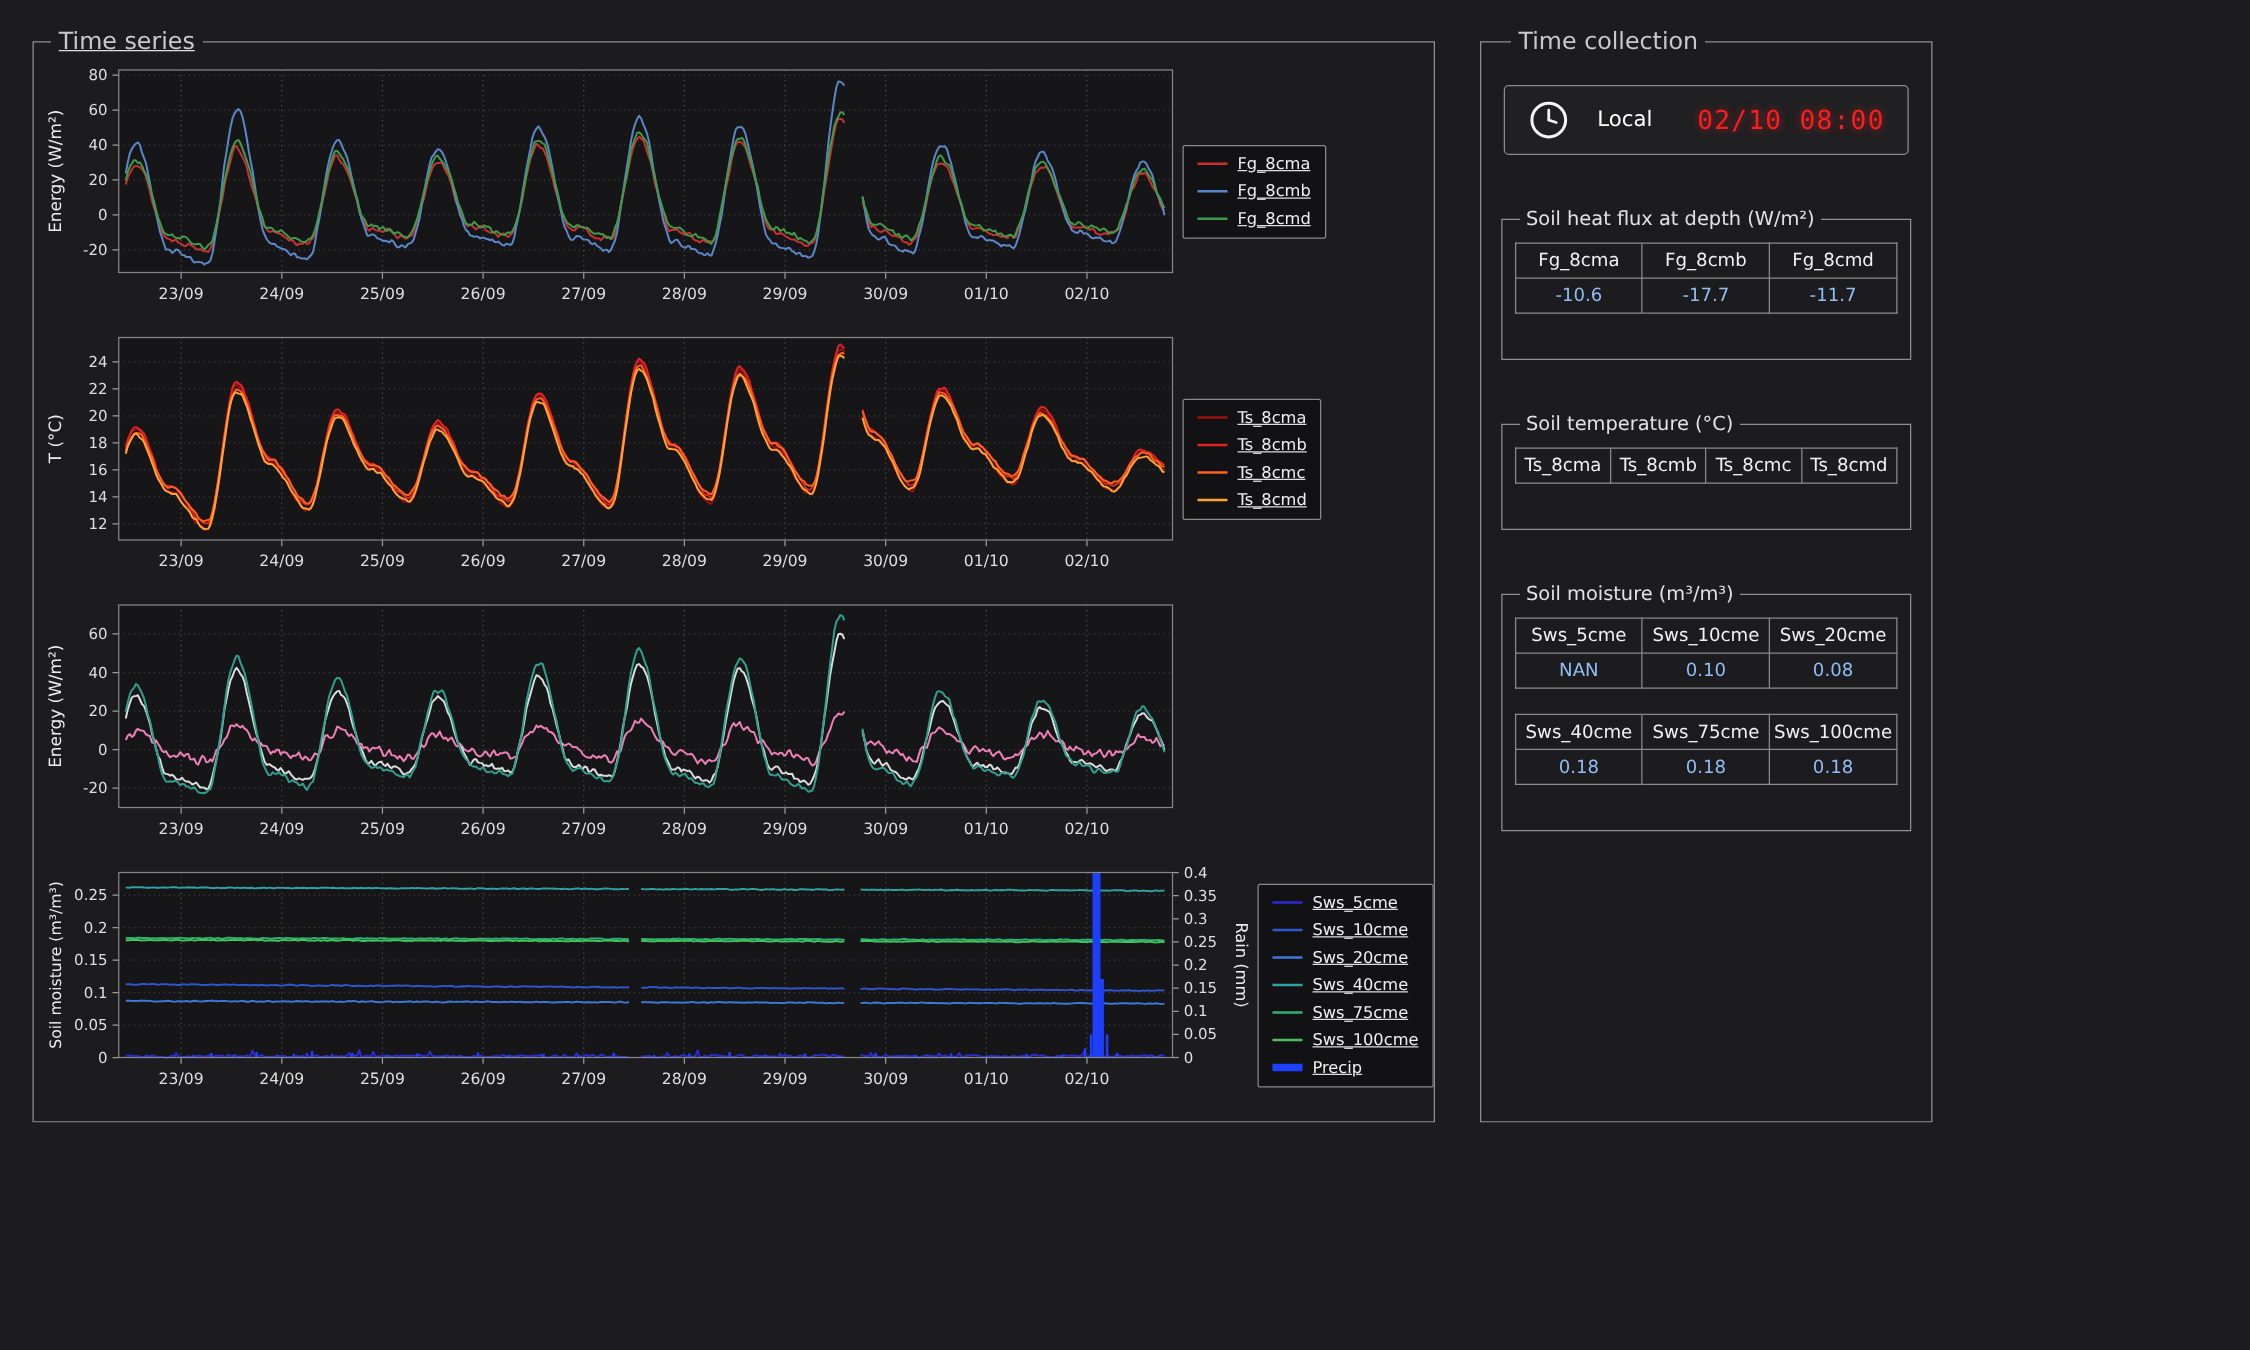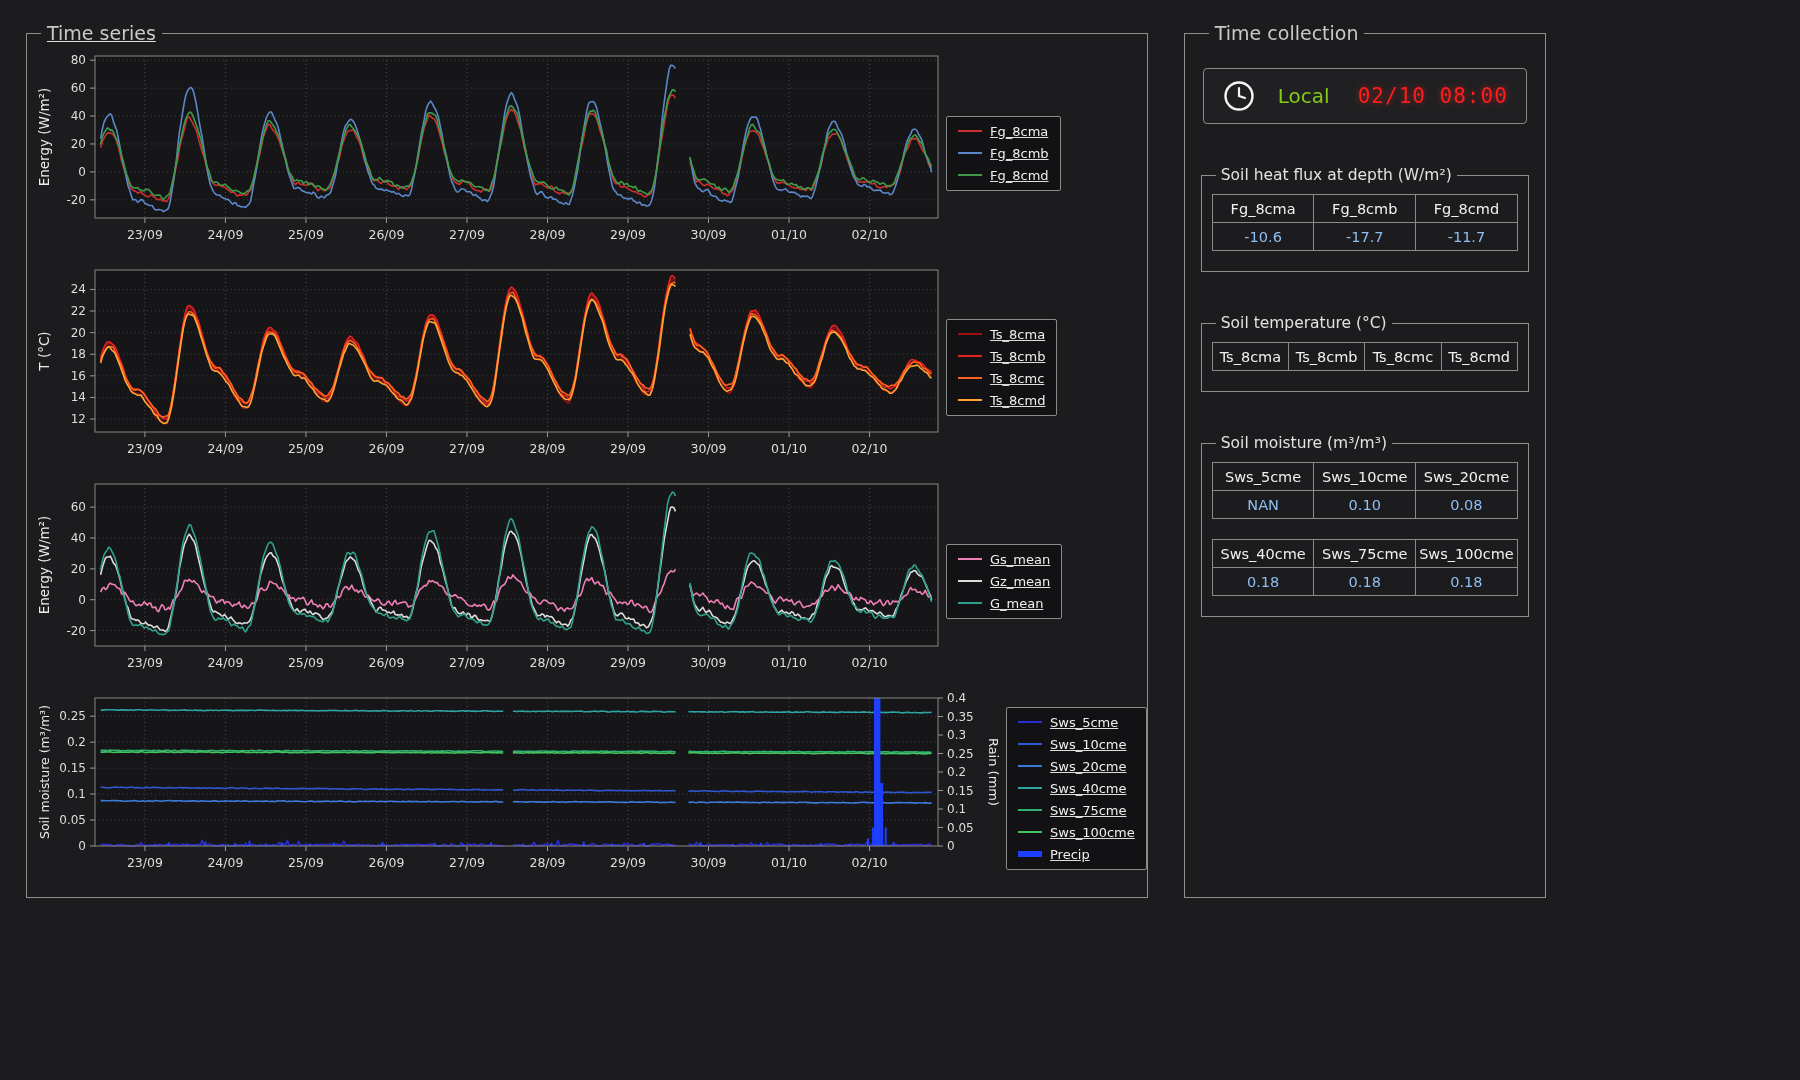--- a/index.html
+++ b/index.html
@@ -18,23 +18,23 @@
   .timeseries>legend,.collection>legend{font-size:19px;color:#c9c9c9;margin-left:8px;padding:0 6px;}
   .collection{width:362px;height:876px;padding:10px 16px;}
   .chart-row{display:flex;align-items:center;}
   svg text{font-family:"DejaVu Sans","Liberation Sans",sans-serif;}
   .legend{border:1px solid #8a8a8a;background:#121214;padding:7px 11px;display:flex;flex-direction:column;gap:7px;border-radius:2px;z-index:2;}
   .legend-item{display:flex;align-items:center;gap:8px;white-space:nowrap;}
   .swatch{width:24px;height:2px;flex:none;display:inline-block;}
   .swatch.thick{height:6px;}
   .legend-label{font-size:13px;color:#efefef;}
   .clock-box{border:1px solid #8a8a8a;border-radius:4px;background:#202022;height:56px;display:flex;align-items:center;padding:0 18px;gap:22px;margin:14px 2px 24px;}
-  .clock-label{font-size:20px;color:#84cc16;}
+  .clock-label{font-size:17px;color:#ffffff;}
   .clock-time{margin-left:auto;font-family:"DejaVu Sans Mono","Liberation Mono",monospace;font-size:21px;font-weight:normal;color:#ff1c1c;letter-spacing:1px;text-shadow:0 0 7px rgba(255,40,40,.55);}
-  .subpanel{margin-bottom:24px;padding:2px 10px 20px;margin-top:42px;}
+  .subpanel{margin-bottom:24px;padding:2px 10px 36px;margin-top:42px;}
   .subpanel legend{font-size:15.5px;color:#e2e2e2;margin-left:4px;padding:0 5px;}
   .val-table{width:100%;border-collapse:collapse;table-layout:fixed;margin-top:8px;}
   .val-table th,.val-table td{border:1px solid #8a8a8a;height:28px;font-size:14.5px;font-weight:normal;text-align:center;}
   .val-table th{color:#f1f1f1;}
   .val-table td{color:#8fbef5;text-align:center;}
   .gap12{height:12px;}
 </style>
 </head>
 <body>
 
@@ -240,34 +240,20 @@
           <text x="53" y="68" text-anchor="end" font-size="12" fill="#dedede">40</text>
           <line x1="62" y1="33.14285714285714" x2="905" y2="33.14285714285714" stroke="#3c3c40" stroke-dasharray="1 3"></line>
           <line x1="57" y1="33.14285714285714" x2="62" y2="33.14285714285714" stroke="#9a9a9a"></line>
           <text x="53" y="37.14285714285714" text-anchor="end" font-size="12" fill="#dedede">60</text>
           <path d="M67.6 118.1L69.2 114.6L70.9 113.3L72.5 115.6L74.1 114.4L75.7 110.6L77.3 109.0L78.9 110.3L80.5 110.4L82.1 110.9L83.7 113.4L85.3 114.2L87.0 115.0L88.6 119.9L90.2 120.5L91.8 118.2L93.4 121.0L95.0 123.4L96.6 126.7L98.2 127.8L99.8 126.9L101.5 129.9L103.1 131.8L104.7 130.9L106.3 130.5L107.9 131.6L109.5 130.4L111.1 127.8L112.7 129.4L114.3 131.1L115.9 129.3L117.6 129.1L119.2 133.4L120.8 133.6L122.4 132.9L124.0 136.6L125.6 137.7L127.2 133.8L128.8 130.6L130.4 131.8L132.0 135.8L133.7 135.5L135.3 133.4L136.9 135.2L138.5 130.8L140.1 126.0L141.7 125.0L143.3 123.4L144.9 121.4L146.5 117.7L148.2 116.0L149.8 112.1L151.4 106.5L153.0 106.4L154.6 107.1L156.2 105.4L157.8 107.0L159.4 108.0L161.0 106.6L162.6 108.9L164.3 109.9L165.9 112.4L167.5 116.3L169.1 118.4L170.7 116.7L172.3 118.9L173.9 120.8L175.5 120.3L177.1 122.5L178.7 122.5L180.4 122.9L182.0 126.2L183.6 129.1L185.2 127.2L186.8 127.6L188.4 125.7L190.0 125.8L191.6 129.5L193.2 127.8L194.9 127.7L196.5 128.5L198.1 130.8L199.7 132.5L201.3 130.4L202.9 130.7L204.5 129.9L206.1 127.9L207.7 132.0L209.3 133.7L211.0 131.2L212.6 132.3L214.2 134.2L215.8 134.0L217.4 131.3L219.0 128.7L220.6 129.5L222.2 129.3L223.8 126.2L225.4 120.3L227.1 114.7L228.7 114.0L230.3 115.9L231.9 116.4L233.5 115.5L235.1 112.1L236.7 107.3L238.3 107.9L239.9 109.2L241.6 109.7L243.2 110.0L244.8 113.0L246.4 114.8L248.0 113.4L249.6 115.5L251.2 117.4L252.8 121.0L254.4 121.5L256.0 120.9L257.7 124.5L259.3 123.8L260.9 124.0L262.5 127.2L264.1 125.1L265.7 124.1L267.3 124.7L268.9 124.3L270.5 123.3L272.1 126.5L273.8 130.6L275.4 130.7L277.0 127.9L278.6 125.9L280.2 130.2L281.8 130.3L283.4 130.9L285.0 132.9L286.6 130.9L288.2 132.3L289.9 134.9L291.5 133.2L293.1 129.9L294.7 129.9L296.3 132.8L297.9 133.0L299.5 130.2L301.1 128.1L302.7 124.6L304.4 122.2L306.0 123.7L307.6 122.0L309.2 116.9L310.8 114.3L312.4 112.6L314.0 113.0L315.6 115.7L317.2 113.9L318.8 111.2L320.5 115.1L322.1 117.0L323.7 116.0L325.3 118.6L326.9 116.9L328.5 116.1L330.1 119.4L331.7 122.5L333.3 123.2L334.9 120.9L336.6 122.9L338.2 125.3L339.8 126.2L341.4 127.2L343.0 126.6L344.6 124.8L346.2 126.0L347.8 129.2L349.4 130.6L351.1 131.2L352.7 130.3L354.3 128.0L355.9 127.2L357.5 129.7L359.1 131.3L360.7 128.1L362.3 126.4L363.9 129.8L365.5 130.0L367.2 128.5L368.8 128.7L370.4 128.0L372.0 127.9L373.6 129.2L375.2 132.9L376.8 132.6L378.4 131.7L380.0 131.6L381.6 127.1L383.3 123.5L384.9 120.2L386.5 115.9L388.1 114.6L389.7 113.5L391.3 111.5L392.9 111.9L394.5 109.8L396.1 106.4L397.8 107.8L399.4 106.7L401.0 107.7L402.6 108.8L404.2 108.4L405.8 111.2L407.4 111.6L409.0 112.4L410.6 114.2L412.2 118.0L413.9 120.6L415.5 120.4L417.1 121.0L418.7 122.5L420.3 121.8L421.9 120.8L423.5 121.8L425.1 123.8L426.7 123.5L428.3 123.8L430.0 125.6L431.6 126.6L433.2 129.4L434.8 130.9L436.4 131.8L438.0 132.0L439.6 132.2L441.2 130.3L442.8 131.3L444.4 132.3L446.1 131.1L447.7 132.2L449.3 130.9L450.9 130.1L452.5 131.6L454.1 135.5L455.7 136.1L457.3 135.0L458.9 131.5L460.6 127.1L462.2 128.5L463.8 126.3L465.4 119.7L467.0 114.7L468.6 112.2L470.2 111.2L471.8 110.2L473.4 106.8L475.0 102.7L476.7 104.2L478.3 104.1L479.9 100.9L481.5 102.8L483.1 104.7L484.7 106.1L486.3 107.3L487.9 108.2L489.5 111.9L491.1 115.1L492.8 117.9L494.4 119.0L496.0 118.1L497.6 119.8L499.2 123.1L500.8 123.5L502.4 124.7L504.0 127.8L505.6 129.4L507.3 130.0L508.9 127.9L510.5 126.3L512.1 126.0L513.7 127.2L515.3 128.4L516.9 129.5L518.5 129.4L520.1 129.0L521.7 130.6L523.4 133.5L525.0 136.7L526.6 134.6L528.2 133.5L529.8 135.3L531.4 137.2L533.0 134.7L534.6 133.9L536.2 135.0L537.8 134.7L539.5 134.2L541.1 131.2L542.7 126.6L544.3 122.7L545.9 122.0L547.5 121.2L549.1 117.2L550.7 111.1L552.3 107.0L554.0 104.5L555.6 106.7L557.2 105.5L558.8 103.6L560.4 107.8L562.0 110.0L563.6 108.4L565.2 107.6L566.8 110.5L568.4 111.6L570.1 111.6L571.7 115.6L573.3 120.5L574.9 119.2L576.5 117.9L578.1 119.3L579.7 122.5L581.3 124.3L582.9 126.6L584.5 129.7L586.2 128.1L587.8 128.6L589.4 129.6L591.0 128.2L592.6 128.3L594.2 130.6L595.8 129.8L597.4 126.8L599.0 126.2L600.7 130.5L602.3 131.9L603.9 129.7L605.5 130.2L607.1 131.6L608.7 133.2L610.3 134.0L611.9 132.3L613.5 132.6L615.1 136.3L616.8 138.4L618.4 137.9L620.0 135.1L621.6 130.1L623.2 125.2L624.8 121.9L626.4 120.2L628.0 117.8L629.6 112.9L631.2 109.6L632.9 104.0L634.5 100.0L636.1 98.9L637.7 96.8L639.3 97.6L640.9 97.6L642.5 95.3M657.0 111.8L658.6 117.5L660.2 121.8L661.8 120.2L663.5 119.1L665.1 120.2L666.7 121.9L668.3 120.5L669.9 119.0L671.5 121.6L673.1 122.6L674.7 125.4L676.3 128.5L677.9 126.8L679.6 127.9L681.2 128.7L682.8 126.5L684.4 125.7L686.0 127.9L687.6 130.0L689.2 129.2L690.8 132.1L692.4 134.6L694.0 131.6L695.7 133.1L697.3 135.0L698.9 135.1L700.5 135.5L702.1 129.7L703.7 124.9L705.3 123.5L706.9 123.7L708.5 124.3L710.2 119.2L711.8 113.3L713.4 112.2L715.0 112.0L716.6 109.8L718.2 107.9L719.8 108.9L721.4 109.8L723.0 112.0L724.6 113.4L726.3 113.0L727.9 114.1L729.5 115.2L731.1 116.5L732.7 118.7L734.3 119.2L735.9 119.2L737.5 121.1L739.1 123.8L740.7 127.4L742.4 129.1L744.0 126.4L745.6 124.1L747.2 122.9L748.8 124.4L750.4 127.2L752.0 126.0L753.6 125.1L755.2 126.8L756.9 127.1L758.5 125.6L760.1 129.2L761.7 130.9L763.3 129.0L764.9 127.8L766.5 127.2L768.1 129.6L769.7 132.8L771.3 133.6L773.0 132.3L774.6 132.3L776.2 131.9L777.8 131.3L779.4 129.4L781.0 130.1L782.6 129.0L784.2 126.7L785.8 125.3L787.4 122.5L789.1 122.2L790.7 118.3L792.3 116.1L793.9 117.3L795.5 116.5L797.1 114.6L798.7 112.0L800.3 113.1L801.9 116.4L803.6 114.1L805.2 110.7L806.8 113.5L808.4 115.5L810.0 117.1L811.6 118.9L813.2 118.9L814.8 118.7L816.4 118.5L818.0 120.4L819.7 124.8L821.3 125.9L822.9 123.3L824.5 125.4L826.1 126.4L827.7 123.3L829.3 124.5L830.9 125.1L832.5 126.0L834.1 129.4L835.8 128.9L837.4 126.8L839.0 128.4L840.6 130.9L842.2 129.1L843.8 128.8L845.4 127.3L847.0 125.6L848.6 128.9L850.2 131.7L851.9 130.4L853.5 127.2L855.1 126.8L856.7 130.5L858.3 129.6L859.9 126.9L861.5 127.8L863.1 127.2L864.7 127.9L866.4 126.6L868.0 125.5L869.6 124.1L871.2 122.1L872.8 121.5L874.4 120.2L876.0 116.5L877.6 113.4L879.2 115.8L880.8 115.5L882.5 115.5L884.1 118.1L885.7 118.3L887.3 117.9L888.9 120.3L890.5 119.5L892.1 116.3L893.7 119.6L895.3 123.0L896.9 121.9L898.6 122.3" fill="none" stroke="#ef7fb7" stroke-width="1.6" stroke-linejoin="round"></path>
           <path d="M67.6 100.8L69.2 93.7L70.9 88.4L72.5 84.0L74.1 83.0L75.7 82.9L77.3 82.2L78.9 85.4L80.5 89.2L82.1 90.7L83.7 94.3L85.3 99.6L87.0 105.0L88.6 112.8L90.2 118.2L91.8 124.8L93.4 130.8L95.0 133.6L96.6 139.7L98.2 144.5L99.8 145.1L101.5 145.4L103.1 146.5L104.7 145.8L106.3 147.1L107.9 149.3L109.5 149.7L111.1 149.5L112.7 148.2L114.3 150.2L115.9 151.2L117.6 151.1L119.2 152.1L120.8 153.6L122.4 152.9L124.0 152.0L125.6 154.1L127.2 156.0L128.8 156.0L130.4 156.1L132.0 157.3L133.7 156.8L135.3 153.2L136.9 147.0L138.5 140.4L140.1 133.5L141.7 125.9L143.3 117.9L144.9 106.4L146.5 93.8L148.2 85.5L149.8 77.1L151.4 70.3L153.0 67.0L154.6 62.6L156.2 60.2L157.8 62.3L159.4 65.3L161.0 67.3L162.6 71.5L164.3 79.9L165.9 86.5L167.5 93.3L169.1 100.6L170.7 107.4L172.3 113.7L173.9 118.2L175.5 124.9L177.1 130.3L178.7 135.4L180.4 138.0L182.0 137.3L183.6 138.1L185.2 139.3L186.8 140.0L188.4 141.8L190.0 142.0L191.6 140.4L193.2 142.6L194.9 145.4L196.5 144.1L198.1 143.0L199.7 145.5L201.3 147.3L202.9 149.0L204.5 149.6L206.1 148.7L207.7 149.3L209.3 149.9L211.0 148.9L212.6 149.0L214.2 149.0L215.8 147.9L217.4 145.7L219.0 141.2L220.6 135.2L222.2 128.4L223.8 122.2L225.4 112.9L227.1 102.3L228.7 96.8L230.3 91.4L231.9 86.2L233.5 83.0L235.1 80.8L236.7 79.1L238.3 78.7L239.9 82.0L241.6 83.0L243.2 85.1L244.8 89.3L246.4 94.0L248.0 101.5L249.6 107.4L251.2 111.3L252.8 116.8L254.4 122.5L256.0 124.9L257.7 129.0L259.3 133.5L260.9 136.5L262.5 136.4L264.1 134.7L265.7 137.2L267.3 138.6L268.9 136.6L270.5 135.6L272.1 135.4L273.8 137.8L275.4 138.8L277.0 137.0L278.6 139.3L280.2 140.6L281.8 139.1L283.4 139.1L285.0 140.0L286.6 141.0L288.2 143.6L289.9 145.6L291.5 145.1L293.1 144.2L294.7 143.7L296.3 141.2L297.9 139.6L299.5 136.9L301.1 132.1L302.7 125.4L304.4 116.6L306.0 110.9L307.6 105.4L309.2 100.5L310.8 95.0L312.4 88.4L314.0 86.4L315.6 85.0L317.2 82.8L318.8 84.2L320.5 85.7L322.1 87.1L323.7 91.2L325.3 96.1L326.9 98.7L328.5 103.8L330.1 110.4L331.7 115.4L333.3 120.1L334.9 122.8L336.6 124.7L338.2 128.5L339.8 131.3L341.4 134.8L343.0 137.9L344.6 135.8L346.2 133.5L347.8 133.3L349.4 135.9L351.1 136.3L352.7 136.5L354.3 138.7L355.9 138.1L357.5 139.1L359.1 138.5L360.7 137.1L362.3 140.6L363.9 141.1L365.5 140.8L367.2 141.0L368.8 140.3L370.4 143.0L372.0 142.9L373.6 142.3L375.2 144.1L376.8 143.3L378.4 139.9L380.0 134.0L381.6 125.2L383.3 118.2L384.9 112.5L386.5 103.1L388.1 93.0L389.7 87.0L391.3 81.5L392.9 75.6L394.5 70.2L396.1 66.2L397.8 66.8L399.4 68.3L401.0 70.0L402.6 73.7L404.2 75.8L405.8 80.6L407.4 88.8L409.0 93.0L410.6 99.1L412.2 106.1L413.9 112.0L415.5 118.6L417.1 124.9L418.7 131.9L420.3 134.2L421.9 133.6L423.5 136.6L425.1 139.1L426.7 139.8L428.3 139.4L430.0 137.8L431.6 139.6L433.2 141.3L434.8 139.2L436.4 139.8L438.0 143.4L439.6 143.1L441.2 141.4L442.8 141.6L444.4 144.6L446.1 146.4L447.7 145.8L449.3 146.5L450.9 146.5L452.5 146.8L454.1 146.2L455.7 146.7L457.3 147.3L458.9 142.8L460.6 135.1L462.2 127.7L463.8 118.5L465.4 107.4L467.0 99.2L468.6 91.8L470.2 81.0L471.8 72.9L473.4 67.1L475.0 61.7L476.7 57.7L478.3 57.3L479.9 59.3L481.5 60.3L483.1 63.6L484.7 67.2L486.3 73.0L487.9 79.7L489.5 87.8L491.1 97.4L492.8 105.3L494.4 113.1L496.0 119.5L497.6 124.6L499.2 131.2L500.8 134.3L502.4 137.6L504.0 141.9L505.6 141.5L507.3 141.5L508.9 139.9L510.5 140.4L512.1 143.1L513.7 141.6L515.3 142.1L516.9 142.9L518.5 142.5L520.1 144.1L521.7 146.9L523.4 148.8L525.0 147.3L526.6 148.0L528.2 150.3L529.8 150.6L531.4 150.2L533.0 150.3L534.6 152.1L536.2 150.3L537.8 146.1L539.5 144.5L541.1 139.6L542.7 131.2L544.3 123.3L545.9 114.0L547.5 103.8L549.1 95.2L550.7 87.1L552.3 78.3L554.0 70.2L555.6 64.9L557.2 60.7L558.8 60.5L560.4 63.0L562.0 64.1L563.6 67.4L565.2 72.3L566.8 77.6L568.4 85.0L570.1 90.8L571.7 96.7L573.3 105.5L574.9 115.2L576.5 122.1L578.1 126.3L579.7 133.1L581.3 138.5L582.9 141.0L584.5 141.9L586.2 140.1L587.8 139.1L589.4 139.4L591.0 141.8L592.6 144.5L594.2 144.8L595.8 143.8L597.4 145.2L599.0 145.2L600.7 145.0L602.3 148.8L603.9 148.9L605.5 149.3L607.1 151.7L608.7 151.0L610.3 150.4L611.9 151.8L613.5 153.8L615.1 153.1L616.8 150.0L618.4 146.4L620.0 141.9L621.6 134.2L623.2 125.1L624.8 113.6L626.4 100.4L628.0 89.6L629.6 77.5L631.2 65.3L632.9 55.8L634.5 47.6L636.1 38.9L637.7 33.4L639.3 33.0L640.9 33.8L642.5 37.3M657.0 110.4L658.6 118.1L660.2 126.3L661.8 130.6L663.5 133.2L665.1 135.8L666.7 137.0L668.3 135.0L669.9 133.3L671.5 136.4L673.1 138.7L674.7 137.2L676.3 136.3L677.9 138.8L679.6 141.9L681.2 142.7L682.8 143.3L684.4 144.3L686.0 146.3L687.6 148.1L689.2 148.3L690.8 149.3L692.4 149.3L694.0 148.0L695.7 148.9L697.3 149.6L698.9 147.3L700.5 143.8L702.1 140.7L703.7 135.6L705.3 128.6L706.9 121.7L708.5 116.0L710.2 110.4L711.8 103.6L713.4 97.2L715.0 92.3L716.6 90.2L718.2 88.3L719.8 87.1L721.4 86.8L723.0 88.5L724.6 90.0L726.3 91.1L727.9 96.1L729.5 100.4L731.1 105.1L732.7 110.7L734.3 114.1L735.9 119.1L737.5 122.9L739.1 127.5L740.7 132.0L742.4 134.6L744.0 137.9L745.6 139.0L747.2 137.5L748.8 136.2L750.4 138.1L752.0 138.7L753.6 138.0L755.2 139.8L756.9 139.6L758.5 137.8L760.1 138.4L761.7 141.4L763.3 141.3L764.9 140.0L766.5 141.6L768.1 143.6L769.7 144.0L771.3 143.9L773.0 144.5L774.6 145.0L776.2 145.3L777.8 143.1L779.4 140.1L781.0 140.2L782.6 137.0L784.2 130.6L785.8 127.0L787.4 123.7L789.1 117.7L790.7 111.0L792.3 104.6L793.9 101.4L795.5 98.8L797.1 93.0L798.7 91.7L800.3 93.1L801.9 93.2L803.6 93.9L805.2 94.7L806.8 95.8L808.4 99.5L810.0 105.2L811.6 110.5L813.2 115.0L814.8 119.4L816.4 121.0L818.0 124.4L819.7 127.9L821.3 130.0L822.9 134.4L824.5 136.4L826.1 135.5L827.7 135.7L829.3 135.9L830.9 134.4L832.5 133.9L834.1 135.5L835.8 137.2L837.4 136.9L839.0 136.6L840.6 137.3L842.2 138.6L843.8 139.8L845.4 139.2L847.0 138.0L848.6 139.4L850.2 141.4L851.9 142.8L853.5 142.3L855.1 141.6L856.7 141.5L858.3 142.1L859.9 142.5L861.5 139.1L863.1 135.0L864.7 132.6L866.4 127.4L868.0 121.6L869.6 117.5L871.2 113.3L872.8 108.4L874.4 105.0L876.0 102.2L877.6 98.3L879.2 97.9L880.8 96.6L882.5 96.8L884.1 99.2L885.7 101.0L887.3 102.0L888.9 102.4L890.5 105.5L892.1 109.2L893.7 113.2L895.3 116.9L896.9 120.4L898.6 126.2" fill="none" stroke="#dcdcdc" stroke-width="1.6" stroke-linejoin="round"></path>
           <path d="M67.6 95.3L69.2 87.9L70.9 81.3L72.5 78.1L74.1 76.5L75.7 73.2L77.3 74.3L78.9 77.3L80.5 80.6L82.1 84.3L83.7 90.2L85.3 98.0L87.0 102.9L88.6 110.4L90.2 119.3L91.8 124.5L93.4 131.3L95.0 139.4L96.6 145.1L98.2 148.5L99.8 151.3L101.5 151.4L103.1 151.0L104.7 151.5L106.3 150.8L107.9 150.9L109.5 152.0L111.1 154.1L112.7 153.0L114.3 153.3L115.9 155.2L117.6 155.1L119.2 156.7L120.8 156.8L122.4 155.7L124.0 157.8L125.6 159.8L127.2 160.3L128.8 160.4L130.4 160.6L132.0 159.9L133.7 158.2L135.3 157.3L136.9 152.4L138.5 143.0L140.1 134.9L141.7 124.8L143.3 114.6L144.9 105.1L146.5 91.9L148.2 78.9L149.8 69.6L151.4 63.3L153.0 58.8L154.6 54.3L156.2 50.6L157.8 51.0L159.4 56.1L161.0 60.0L162.6 64.1L164.3 71.4L165.9 78.5L167.5 86.2L169.1 94.4L170.7 103.2L172.3 111.2L173.9 119.2L175.5 128.8L177.1 136.1L178.7 139.9L180.4 143.5L182.0 146.2L183.6 146.0L185.2 143.9L186.8 145.0L188.4 145.1L190.0 143.4L191.6 145.5L193.2 146.4L194.9 145.7L196.5 148.1L198.1 151.7L199.7 151.1L201.3 150.0L202.9 151.6L204.5 152.1L206.1 154.0L207.7 154.1L209.3 152.9L211.0 156.0L212.6 157.9L214.2 154.8L215.8 152.4L217.4 151.4L219.0 144.6L220.6 136.7L222.2 129.6L223.8 118.9L225.4 110.3L227.1 101.8L228.7 90.9L230.3 83.1L231.9 78.5L233.5 74.2L235.1 70.0L236.7 68.3L238.3 68.4L239.9 70.3L241.6 75.0L243.2 79.7L244.8 82.8L246.4 89.3L248.0 96.0L249.6 103.0L251.2 111.3L252.8 117.9L254.4 124.1L256.0 129.4L257.7 132.9L259.3 135.3L260.9 137.1L262.5 138.5L264.1 140.2L265.7 140.2L267.3 139.0L268.9 140.4L270.5 139.8L272.1 140.3L273.8 142.5L275.4 142.0L277.0 141.6L278.6 142.7L280.2 142.6L281.8 143.4L283.4 145.4L285.0 146.0L286.6 146.9L288.2 147.2L289.9 147.8L291.5 146.1L293.1 145.6L294.7 148.0L296.3 145.1L297.9 141.7L299.5 139.4L301.1 131.8L302.7 122.8L304.4 115.6L306.0 110.9L307.6 103.4L309.2 96.0L310.8 90.4L312.4 83.8L314.0 79.1L315.6 78.6L317.2 80.6L318.8 79.2L320.5 78.2L322.1 80.0L323.7 85.0L325.3 92.0L326.9 95.8L328.5 100.2L330.1 106.5L331.7 113.1L333.3 119.7L334.9 124.4L336.6 128.4L338.2 131.3L339.8 133.5L341.4 135.1L343.0 136.9L344.6 138.7L346.2 139.4L347.8 139.3L349.4 140.6L351.1 141.6L352.7 140.0L354.3 140.6L355.9 143.4L357.5 143.9L359.1 143.3L360.7 143.2L362.3 144.6L363.9 144.6L365.5 143.2L367.2 142.5L368.8 144.7L370.4 145.5L372.0 145.9L373.6 146.9L375.2 145.6L376.8 145.0L378.4 139.7L380.0 131.8L381.6 125.6L383.3 118.7L384.9 109.8L386.5 98.0L388.1 87.4L389.7 79.8L391.3 72.4L392.9 66.5L394.5 60.8L396.1 57.8L397.8 58.0L399.4 56.7L401.0 56.9L402.6 62.3L404.2 67.8L405.8 73.7L407.4 81.7L409.0 89.3L410.6 96.6L412.2 102.6L413.9 111.2L415.5 120.2L417.1 127.0L418.7 132.0L420.3 136.0L421.9 137.9L423.5 140.6L425.1 142.8L426.7 142.1L428.3 141.0L430.0 140.6L431.6 140.1L433.2 142.2L434.8 144.2L436.4 144.8L438.0 144.9L439.6 144.8L441.2 146.0L442.8 147.8L444.4 148.8L446.1 147.5L447.7 147.7L449.3 150.3L450.9 151.2L452.5 150.7L454.1 151.2L455.7 150.1L457.3 147.3L458.9 141.7L460.6 136.3L462.2 130.2L463.8 120.4L465.4 110.0L467.0 97.8L468.6 85.3L470.2 73.7L471.8 63.9L473.4 57.4L475.0 51.2L476.7 45.9L478.3 44.5L479.9 46.9L481.5 51.2L483.1 56.4L484.7 60.1L486.3 67.0L487.9 77.2L489.5 86.1L491.1 93.3L492.8 101.3L494.4 111.0L496.0 120.1L497.6 128.2L499.2 133.3L500.8 137.3L502.4 140.4L504.0 144.0L505.6 145.7L507.3 144.1L508.9 145.4L510.5 147.0L512.1 146.2L513.7 145.3L515.3 144.9L516.9 147.8L518.5 149.1L520.1 148.6L521.7 150.8L523.4 152.4L525.0 152.3L526.6 153.4L528.2 152.8L529.8 152.8L531.4 154.7L533.0 155.6L534.6 155.2L536.2 153.9L537.8 153.3L539.5 147.7L541.1 138.1L542.7 130.2L544.3 120.5L545.9 109.8L547.5 98.6L549.1 88.9L550.7 80.9L552.3 71.9L554.0 64.0L555.6 58.7L557.2 55.8L558.8 52.7L560.4 53.6L562.0 55.7L563.6 58.1L565.2 63.9L566.8 72.0L568.4 79.7L570.1 86.8L571.7 97.9L573.3 107.6L574.9 113.6L576.5 122.4L578.1 130.5L579.7 134.9L581.3 141.4L582.9 145.8L584.5 145.8L586.2 146.3L587.8 146.4L589.4 145.1L591.0 147.3L592.6 149.6L594.2 149.6L595.8 149.5L597.4 150.3L599.0 152.7L600.7 154.0L602.3 154.8L603.9 154.6L605.5 153.1L607.1 154.7L608.7 156.9L610.3 156.3L611.9 157.4L613.5 159.4L615.1 159.0L616.8 158.4L618.4 154.5L620.0 146.8L621.6 138.6L623.2 126.2L624.8 112.0L626.4 99.4L628.0 85.1L629.6 70.0L631.2 56.1L632.9 43.1L634.5 30.2L636.1 23.4L637.7 20.8L639.3 18.1L640.9 18.7L642.5 22.2M657.0 108.9L658.6 118.0L660.2 127.0L661.8 132.8L663.5 137.2L665.1 140.1L666.7 141.2L668.3 141.6L669.9 141.0L671.5 140.6L673.1 140.0L674.7 140.8L676.3 142.6L677.9 144.5L679.6 144.3L681.2 144.1L682.8 146.9L684.4 150.1L686.0 150.9L687.6 151.3L689.2 153.3L690.8 152.9L692.4 150.8L694.0 153.4L695.7 155.1L697.3 152.2L698.9 149.5L700.5 147.3L702.1 143.1L703.7 138.2L705.3 132.0L706.9 124.1L708.5 115.0L710.2 105.3L711.8 96.9L713.4 89.9L715.0 84.1L716.6 79.5L718.2 78.9L719.8 79.5L721.4 80.5L723.0 83.0L724.6 84.0L726.3 85.3L727.9 91.3L729.5 98.6L731.1 101.4L732.7 107.6L734.3 113.4L735.9 118.5L737.5 125.2L739.1 128.4L740.7 131.5L742.4 135.2L744.0 137.7L745.6 140.8L747.2 140.4L748.8 138.8L750.4 139.1L752.0 140.0L753.6 142.3L755.2 142.8L756.9 141.7L758.5 141.8L760.1 143.5L761.7 144.0L763.3 144.7L764.9 146.2L766.5 146.3L768.1 144.4L769.7 144.3L771.3 145.0L773.0 144.3L774.6 145.6L776.2 147.6L777.8 148.2L779.4 146.2L781.0 143.1L782.6 139.1L784.2 134.5L785.8 130.3L787.4 122.9L789.1 114.5L790.7 106.5L792.3 100.6L793.9 97.4L795.5 92.4L797.1 87.3L798.7 87.0L800.3 87.5L801.9 86.5L803.6 88.4L805.2 89.7L806.8 92.2L808.4 96.9L810.0 100.4L811.6 104.6L813.2 110.8L814.8 117.6L816.4 121.2L818.0 125.3L819.7 130.2L821.3 131.8L822.9 132.7L824.5 134.9L826.1 137.6L827.7 138.4L829.3 136.6L830.9 135.7L832.5 138.4L834.1 138.9L835.8 138.1L837.4 138.4L839.0 138.8L840.6 142.1L842.2 144.3L843.8 143.2L845.4 140.9L847.0 141.4L848.6 143.2L850.2 144.4L851.9 144.3L853.5 144.1L855.1 143.9L856.7 142.5L858.3 142.6L859.9 143.5L861.5 143.1L863.1 138.6L864.7 132.2L866.4 127.5L868.0 123.9L869.6 118.6L871.2 112.4L872.8 105.9L874.4 100.6L876.0 95.8L877.6 94.3L879.2 94.0L880.8 91.0L882.5 91.4L884.1 94.4L885.7 96.8L887.3 99.3L888.9 100.9L890.5 104.7L892.1 108.9L893.7 111.8L895.3 117.6L896.9 122.4L898.6 127.8" fill="none" stroke="#2fa08e" stroke-width="1.6" stroke-linejoin="round"></path>
           <rect x="62" y="10" width="843" height="162" fill="none" stroke="#868686"></rect>
           <text x="16" y="91" text-anchor="middle" font-size="13.5" fill="#ececec" transform="rotate(-90 16 91)">Energy (W/m²)</text>
         </svg>
-        <div class="legend" style="margin-left: -62px;">
-          <div class="legend-item">
-            <span class="swatch" style="background: rgb(239, 127, 183);"></span>
-            <span class="legend-label">Gs_mean</span>
-          </div>
-          <div class="legend-item">
-            <span class="swatch" style="background: rgb(220, 220, 220);"></span>
-            <span class="legend-label">Gz_mean</span>
-          </div>
-          <div class="legend-item">
-            <span class="swatch" style="background: rgb(47, 160, 142);"></span>
-            <span class="legend-label">G_mean</span>
-          </div>
-        </div>
       </div>
       <div class="chart-row">
         <svg width="975" height="200">
           <rect x="62" y="10" width="843" height="148" fill="#161618"></rect>
           <line x1="111.91977077363897" y1="10" x2="111.91977077363897" y2="158" stroke="#4e4e52" stroke-dasharray="1 3"></line>
           <line x1="111.91977077363897" y1="158" x2="111.91977077363897" y2="163" stroke="#9a9a9a"></line>
           <text x="111.91977077363897" y="179" text-anchor="middle" font-size="12.5" fill="#dedede">23/09</text>
           <line x1="192.4355300859599" y1="10" x2="192.4355300859599" y2="158" stroke="#4e4e52" stroke-dasharray="1 3"></line>
           <line x1="192.4355300859599" y1="158" x2="192.4355300859599" y2="163" stroke="#9a9a9a"></line>
           <text x="192.4355300859599" y="179" text-anchor="middle" font-size="12.5" fill="#dedede">24/09</text>

